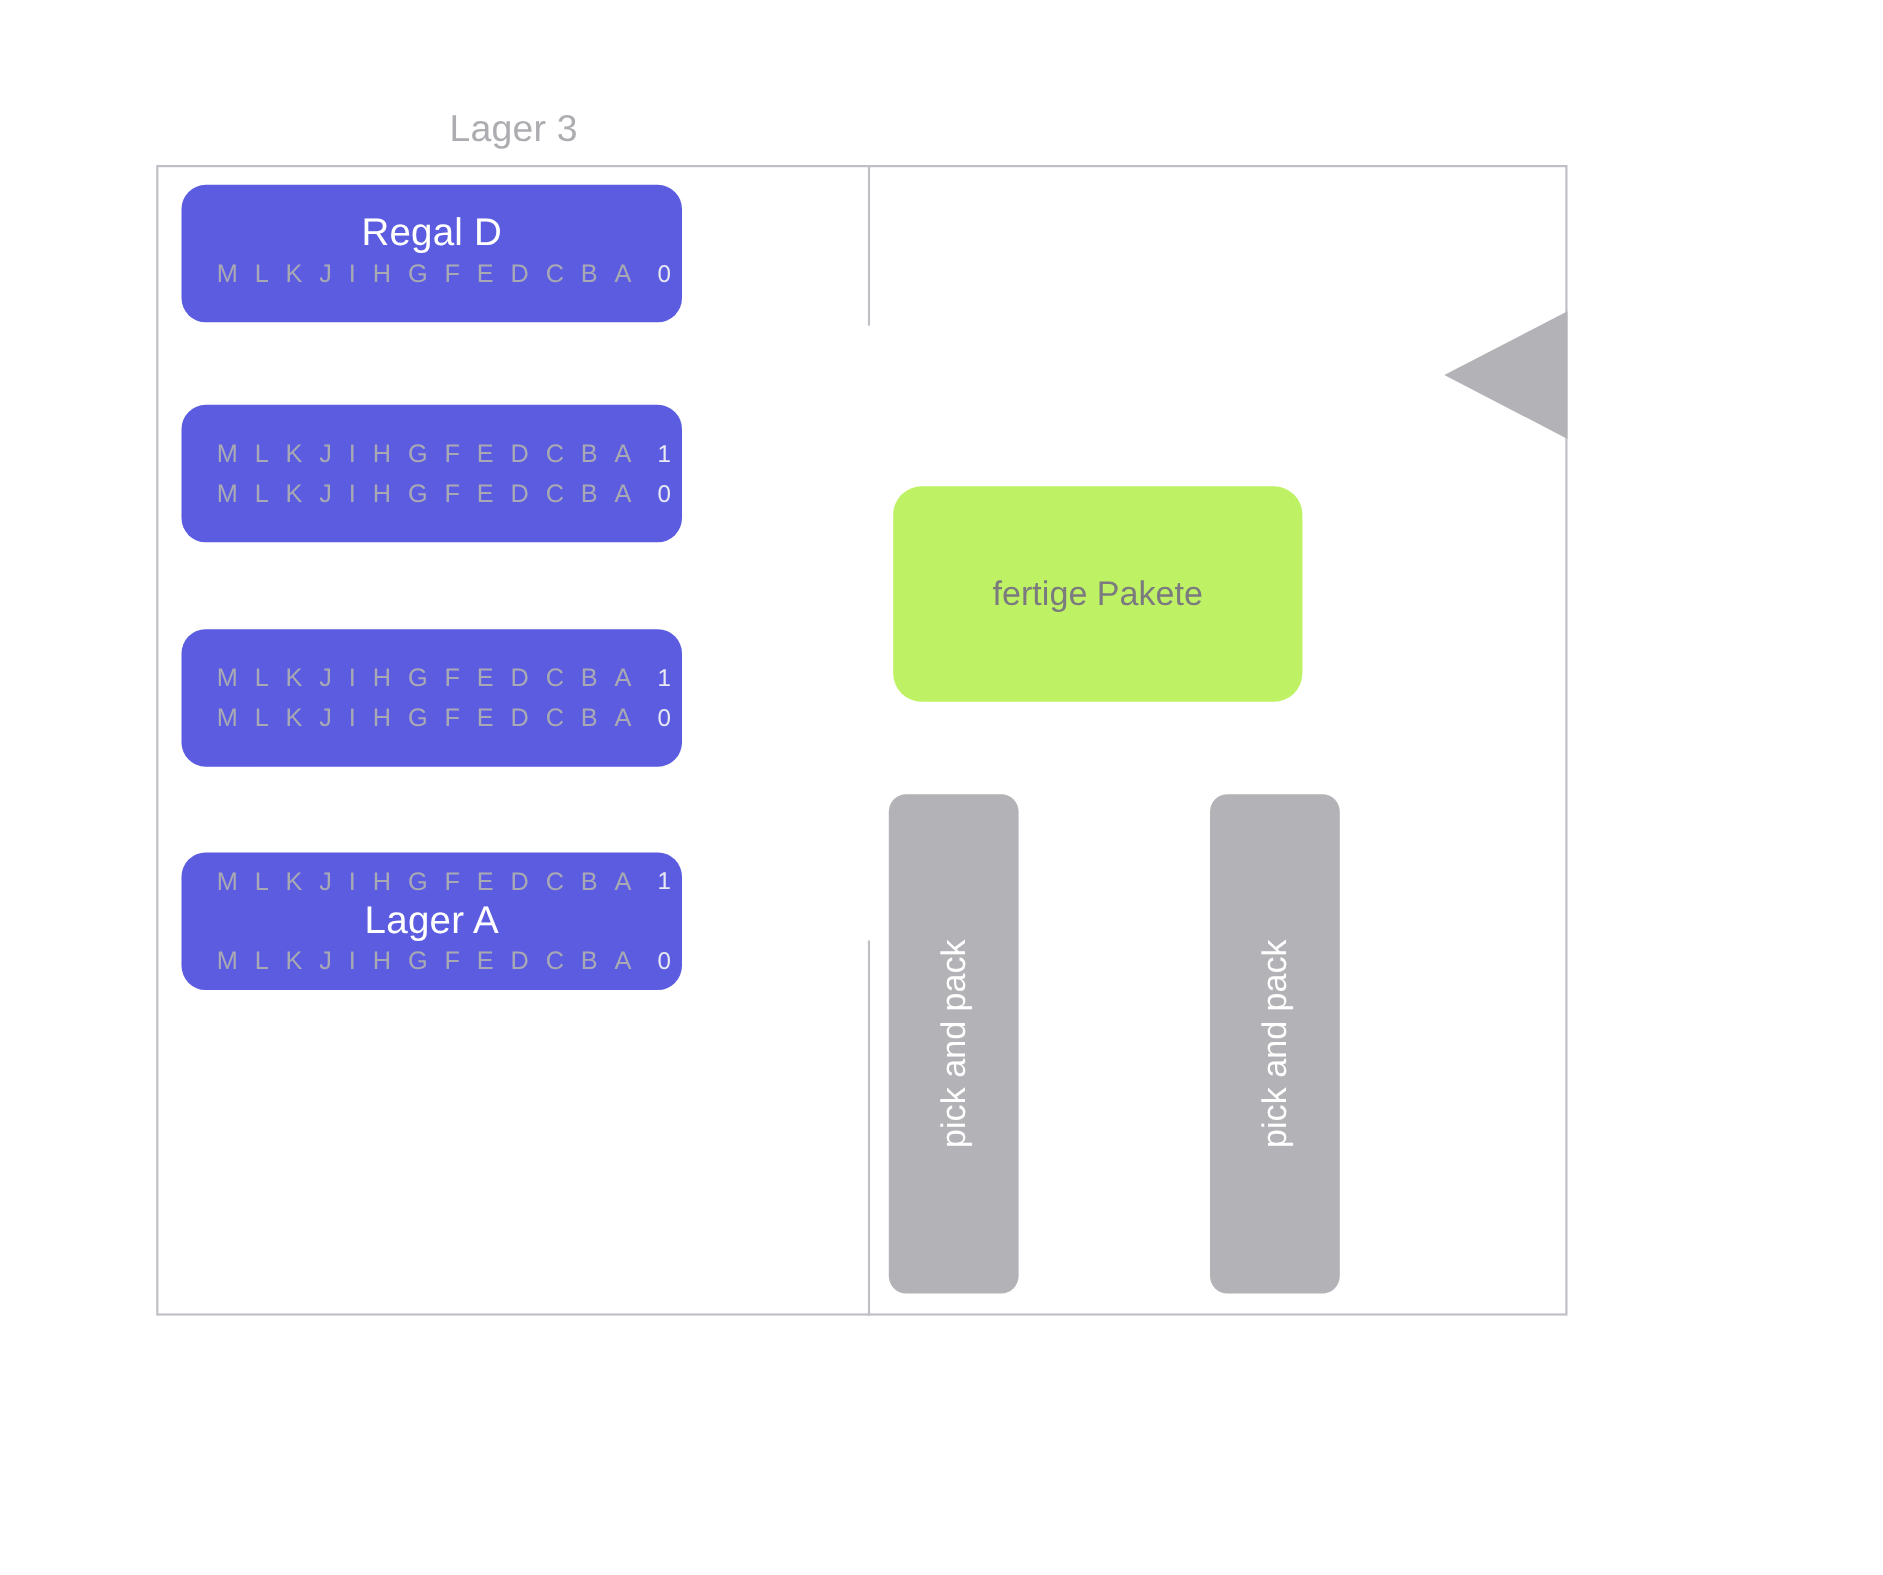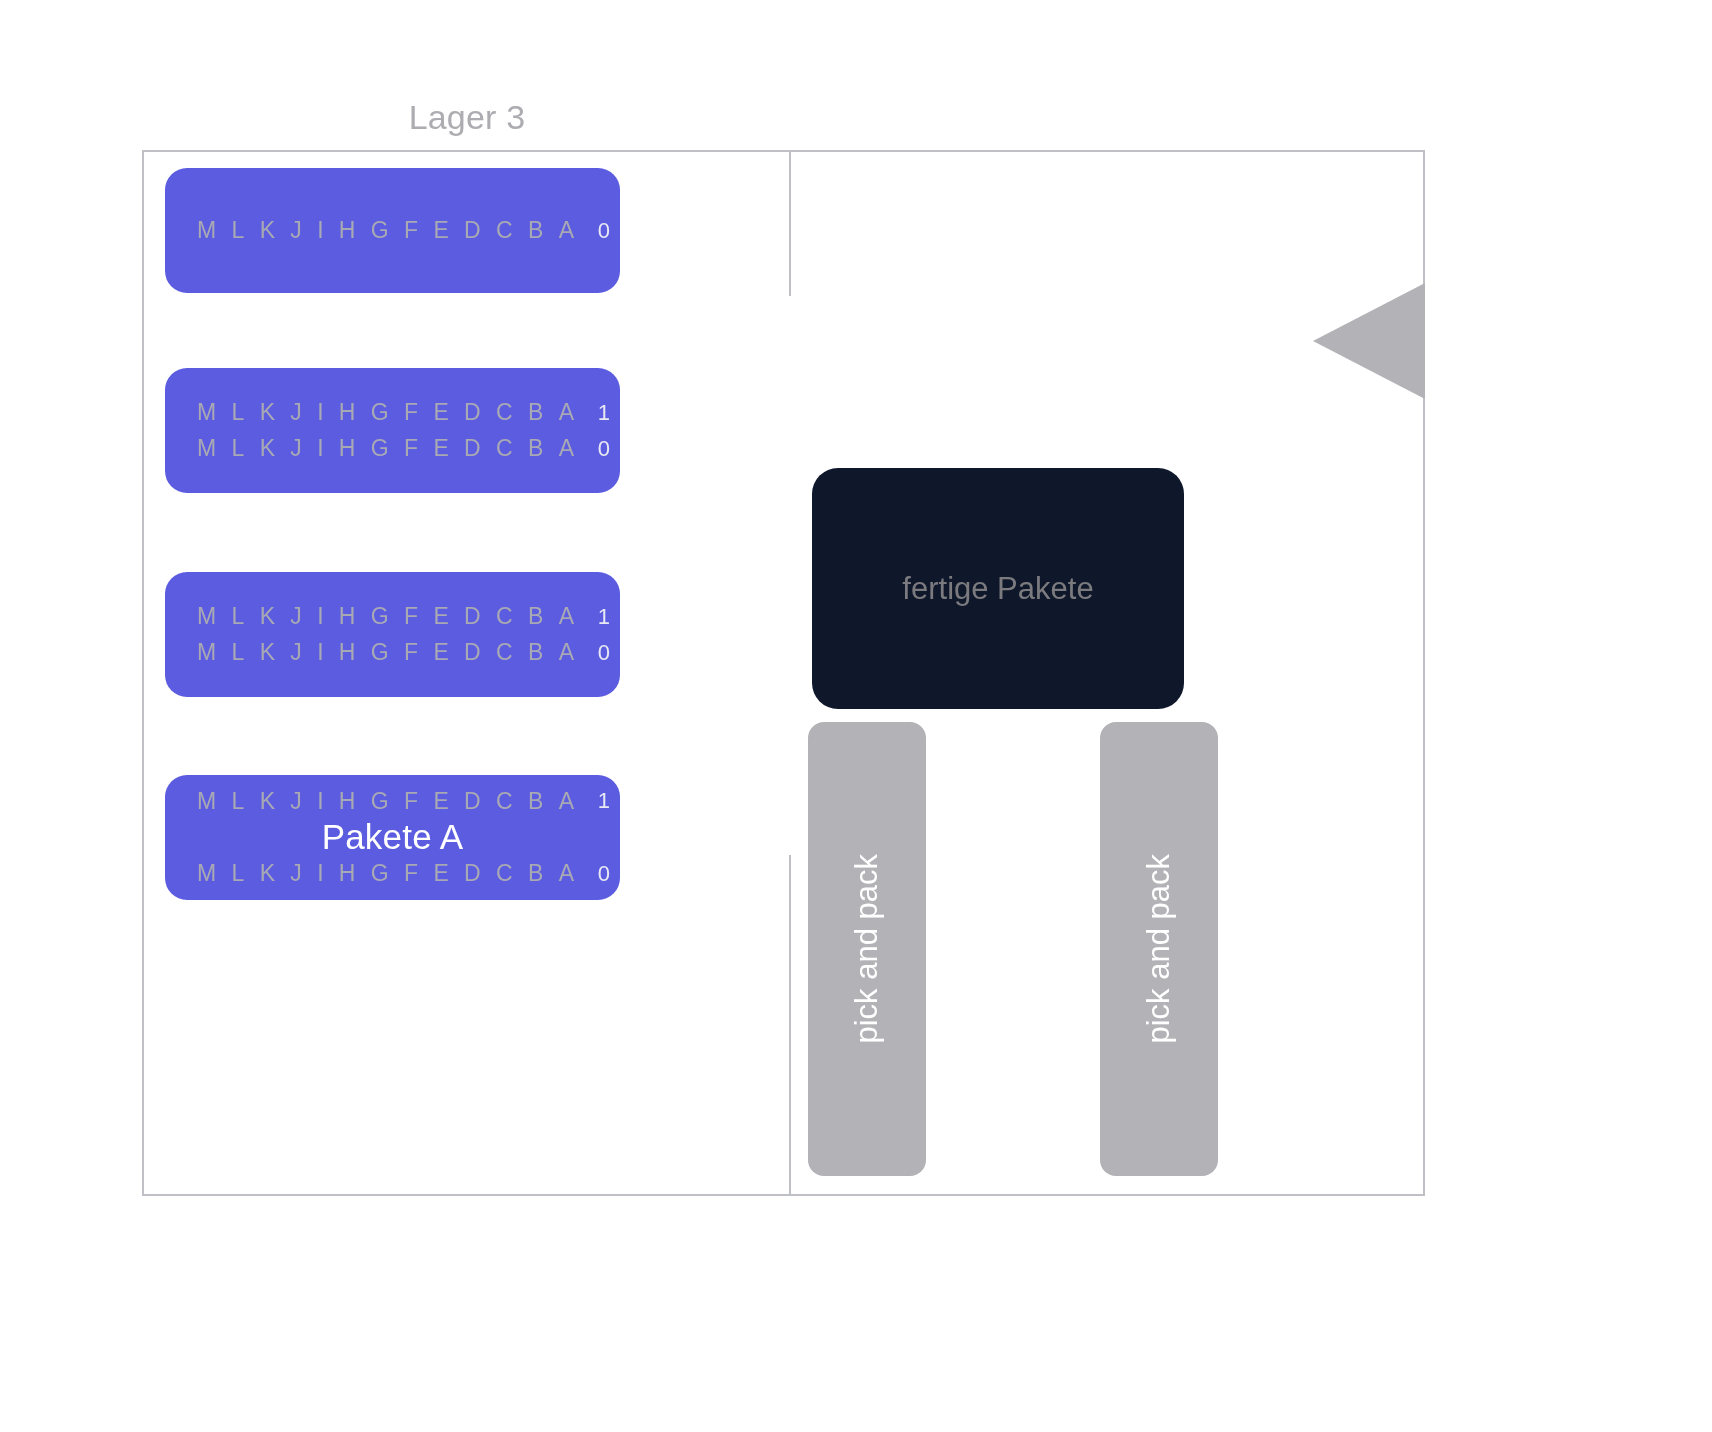--- a/index.html
+++ b/index.html
@@ -95,23 +95,23 @@
 
   
   #rack-d{ top:168px; height:125px; }
   #rack-c{ top:368px; height:125px; }
   #rack-b{ top:572px; height:125px; }
   #rack-a{ top:775px; height:125px; }
 
   
   .finished-packages{
     position:absolute;
-    left:812px; top:468px;
-    width:372px; height:241px;
-    background:#0f172a;
+    left:812px; top:442px;
+    width:372px; height:196px;
+    background:#bef264;
     border-radius:26px;
     display:flex;
     align-items:center;
     justify-content:center;
   }
   .finished-packages-label{
     color:#7b7b7f;
     font-size:31px;
     font-weight:400;
   }
@@ -154,20 +154,21 @@
 <div id="stage">
 
   <div class="warehouse-title">Lager 3</div>
 
   <div class="frame"></div>
 
   <div class="divider divider-top"></div>
   <div class="divider divider-bottom"></div>
 
   <div class="rack" id="rack-d">
+    <div class="rack-name">Regal D</div>
     <div class="shelf-row">
       <div class="shelf-letters">
           <span>M</span>
           <span>L</span>
           <span>K</span>
           <span>J</span>
           <span>I</span>
           <span>H</span>
           <span>G</span>
           <span>F</span>
@@ -271,21 +272,21 @@
           <span>G</span>
           <span>F</span>
           <span>E</span>
           <span>D</span>
           <span>C</span>
           <span>B</span>
           <span>A</span>
         </div>
       <div class="row-index">1</div>
     </div>
-    <div class="rack-name">Pakete A</div>
+    <div class="rack-name">Lager A</div>
     <div class="shelf-row">
       <div class="shelf-letters">
           <span>M</span>
           <span>L</span>
           <span>K</span>
           <span>J</span>
           <span>I</span>
           <span>H</span>
           <span>G</span>
           <span>F</span>

